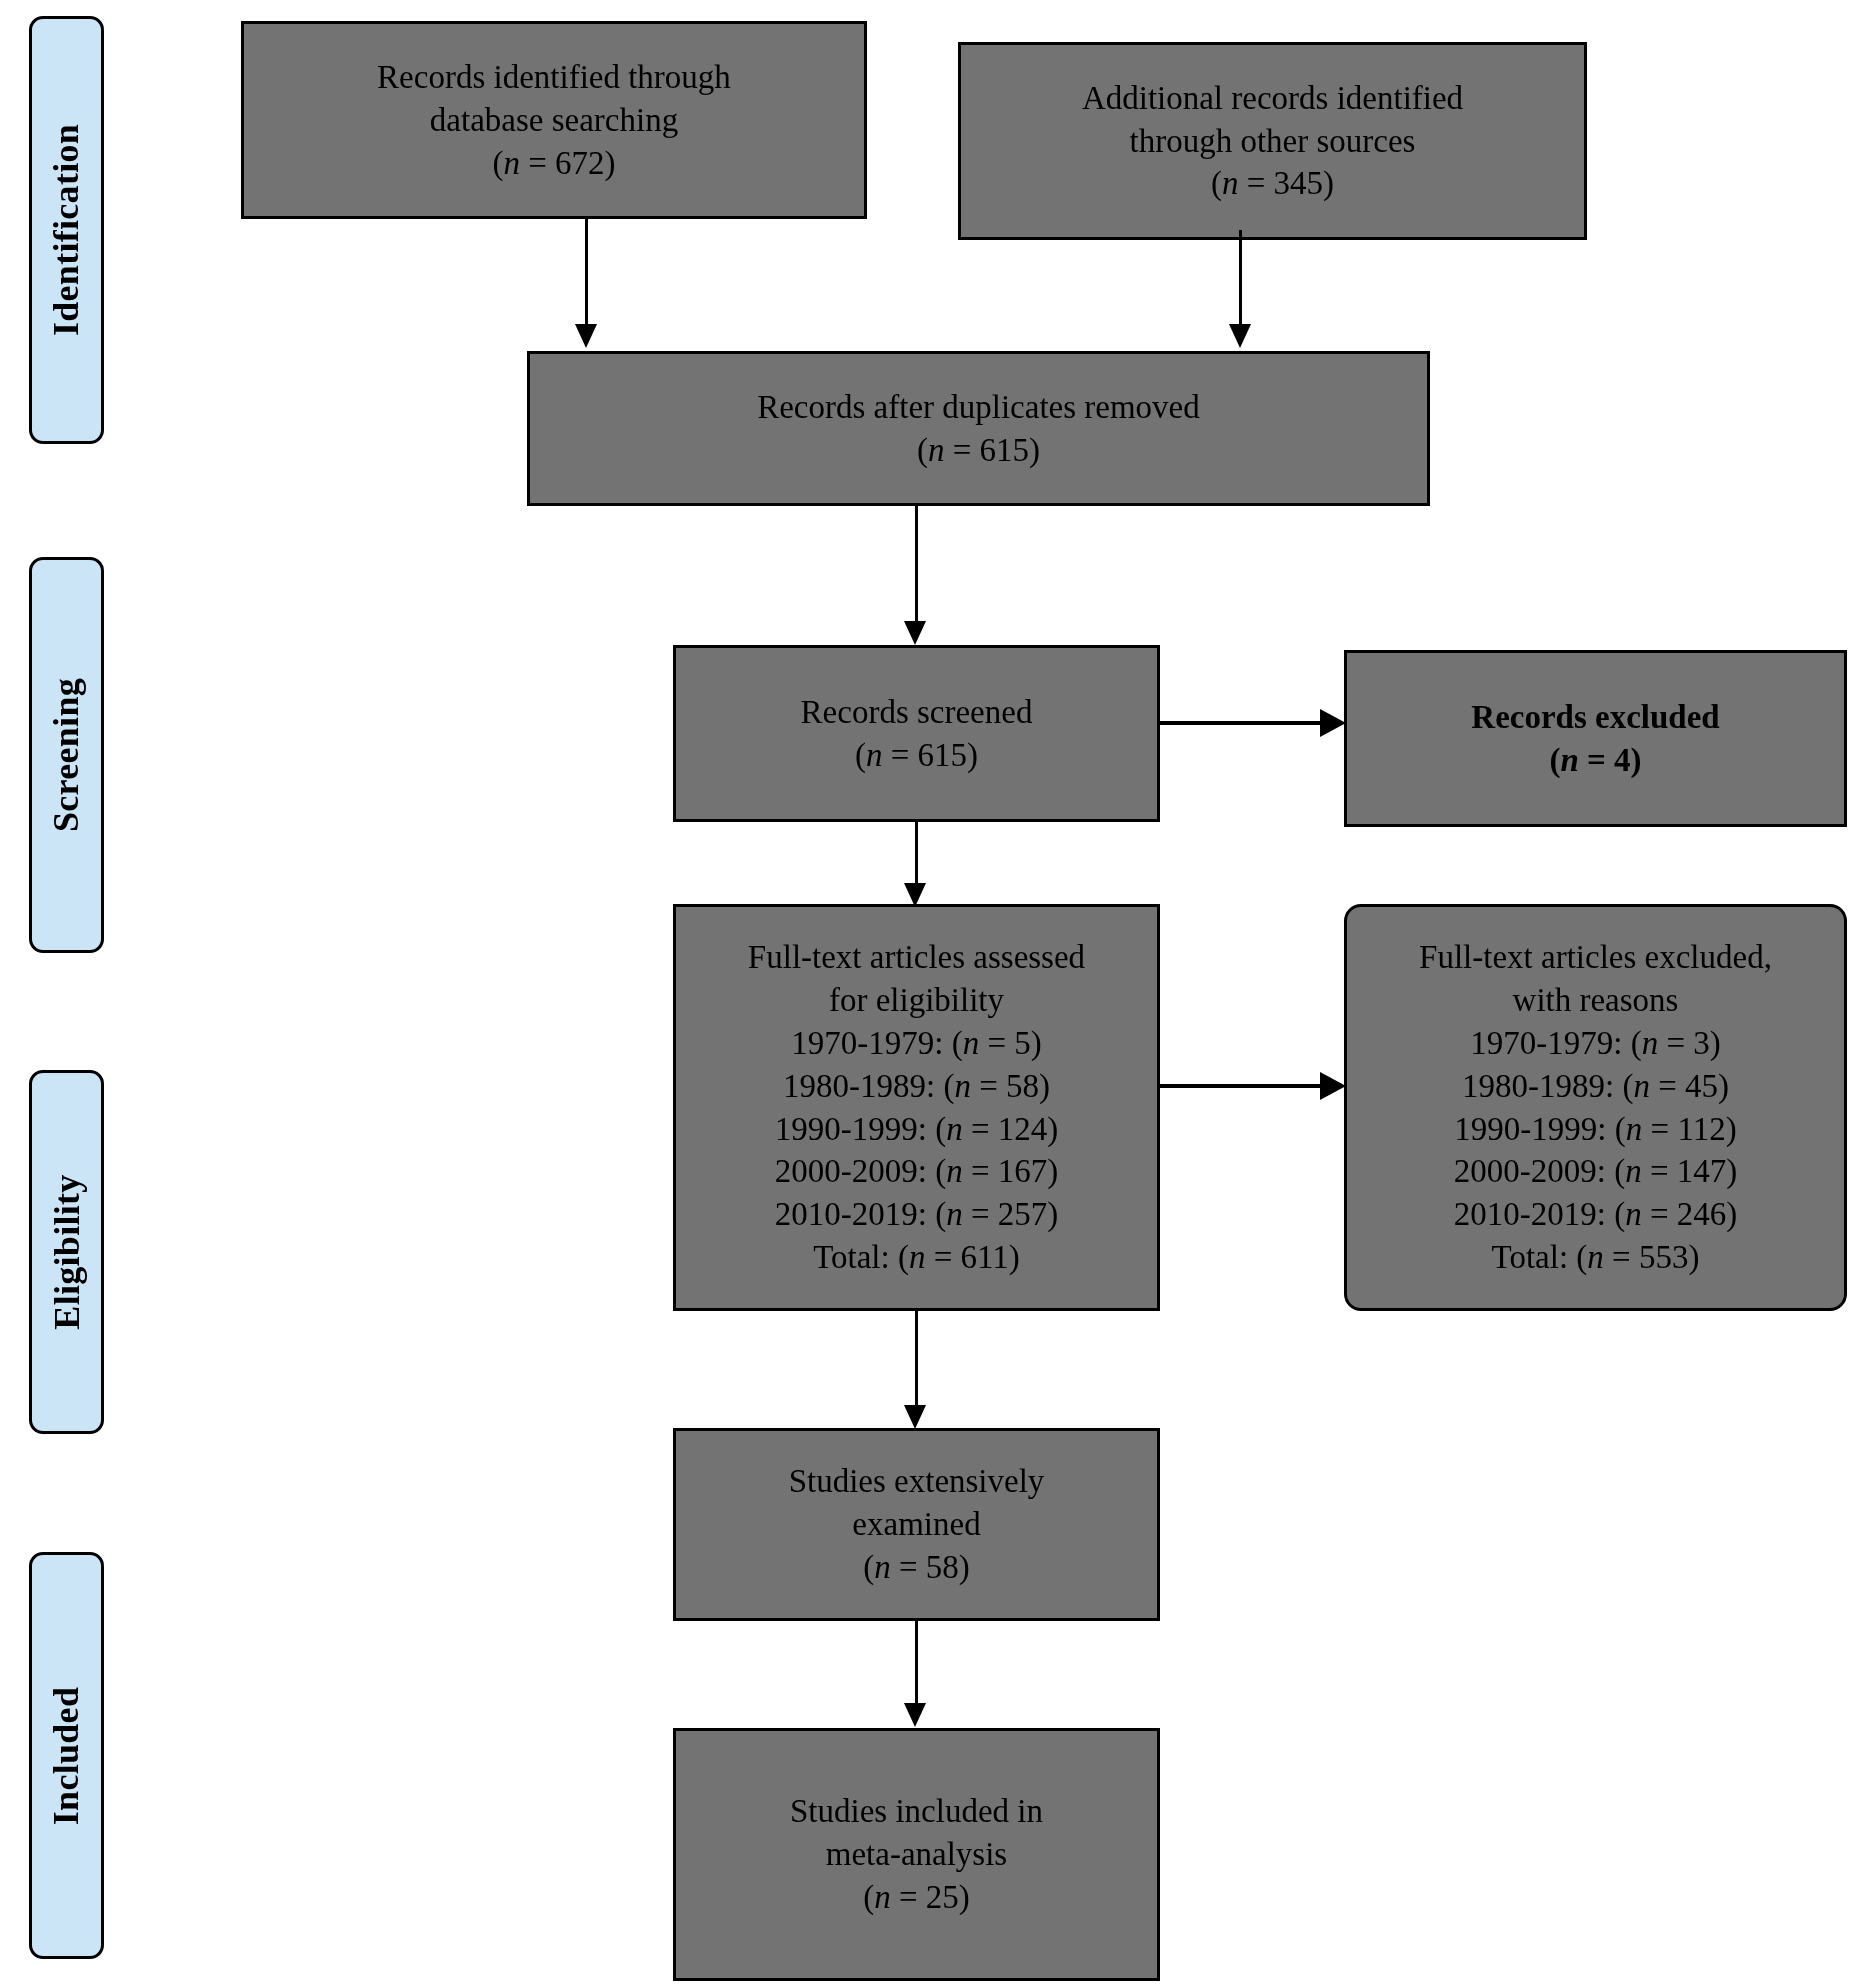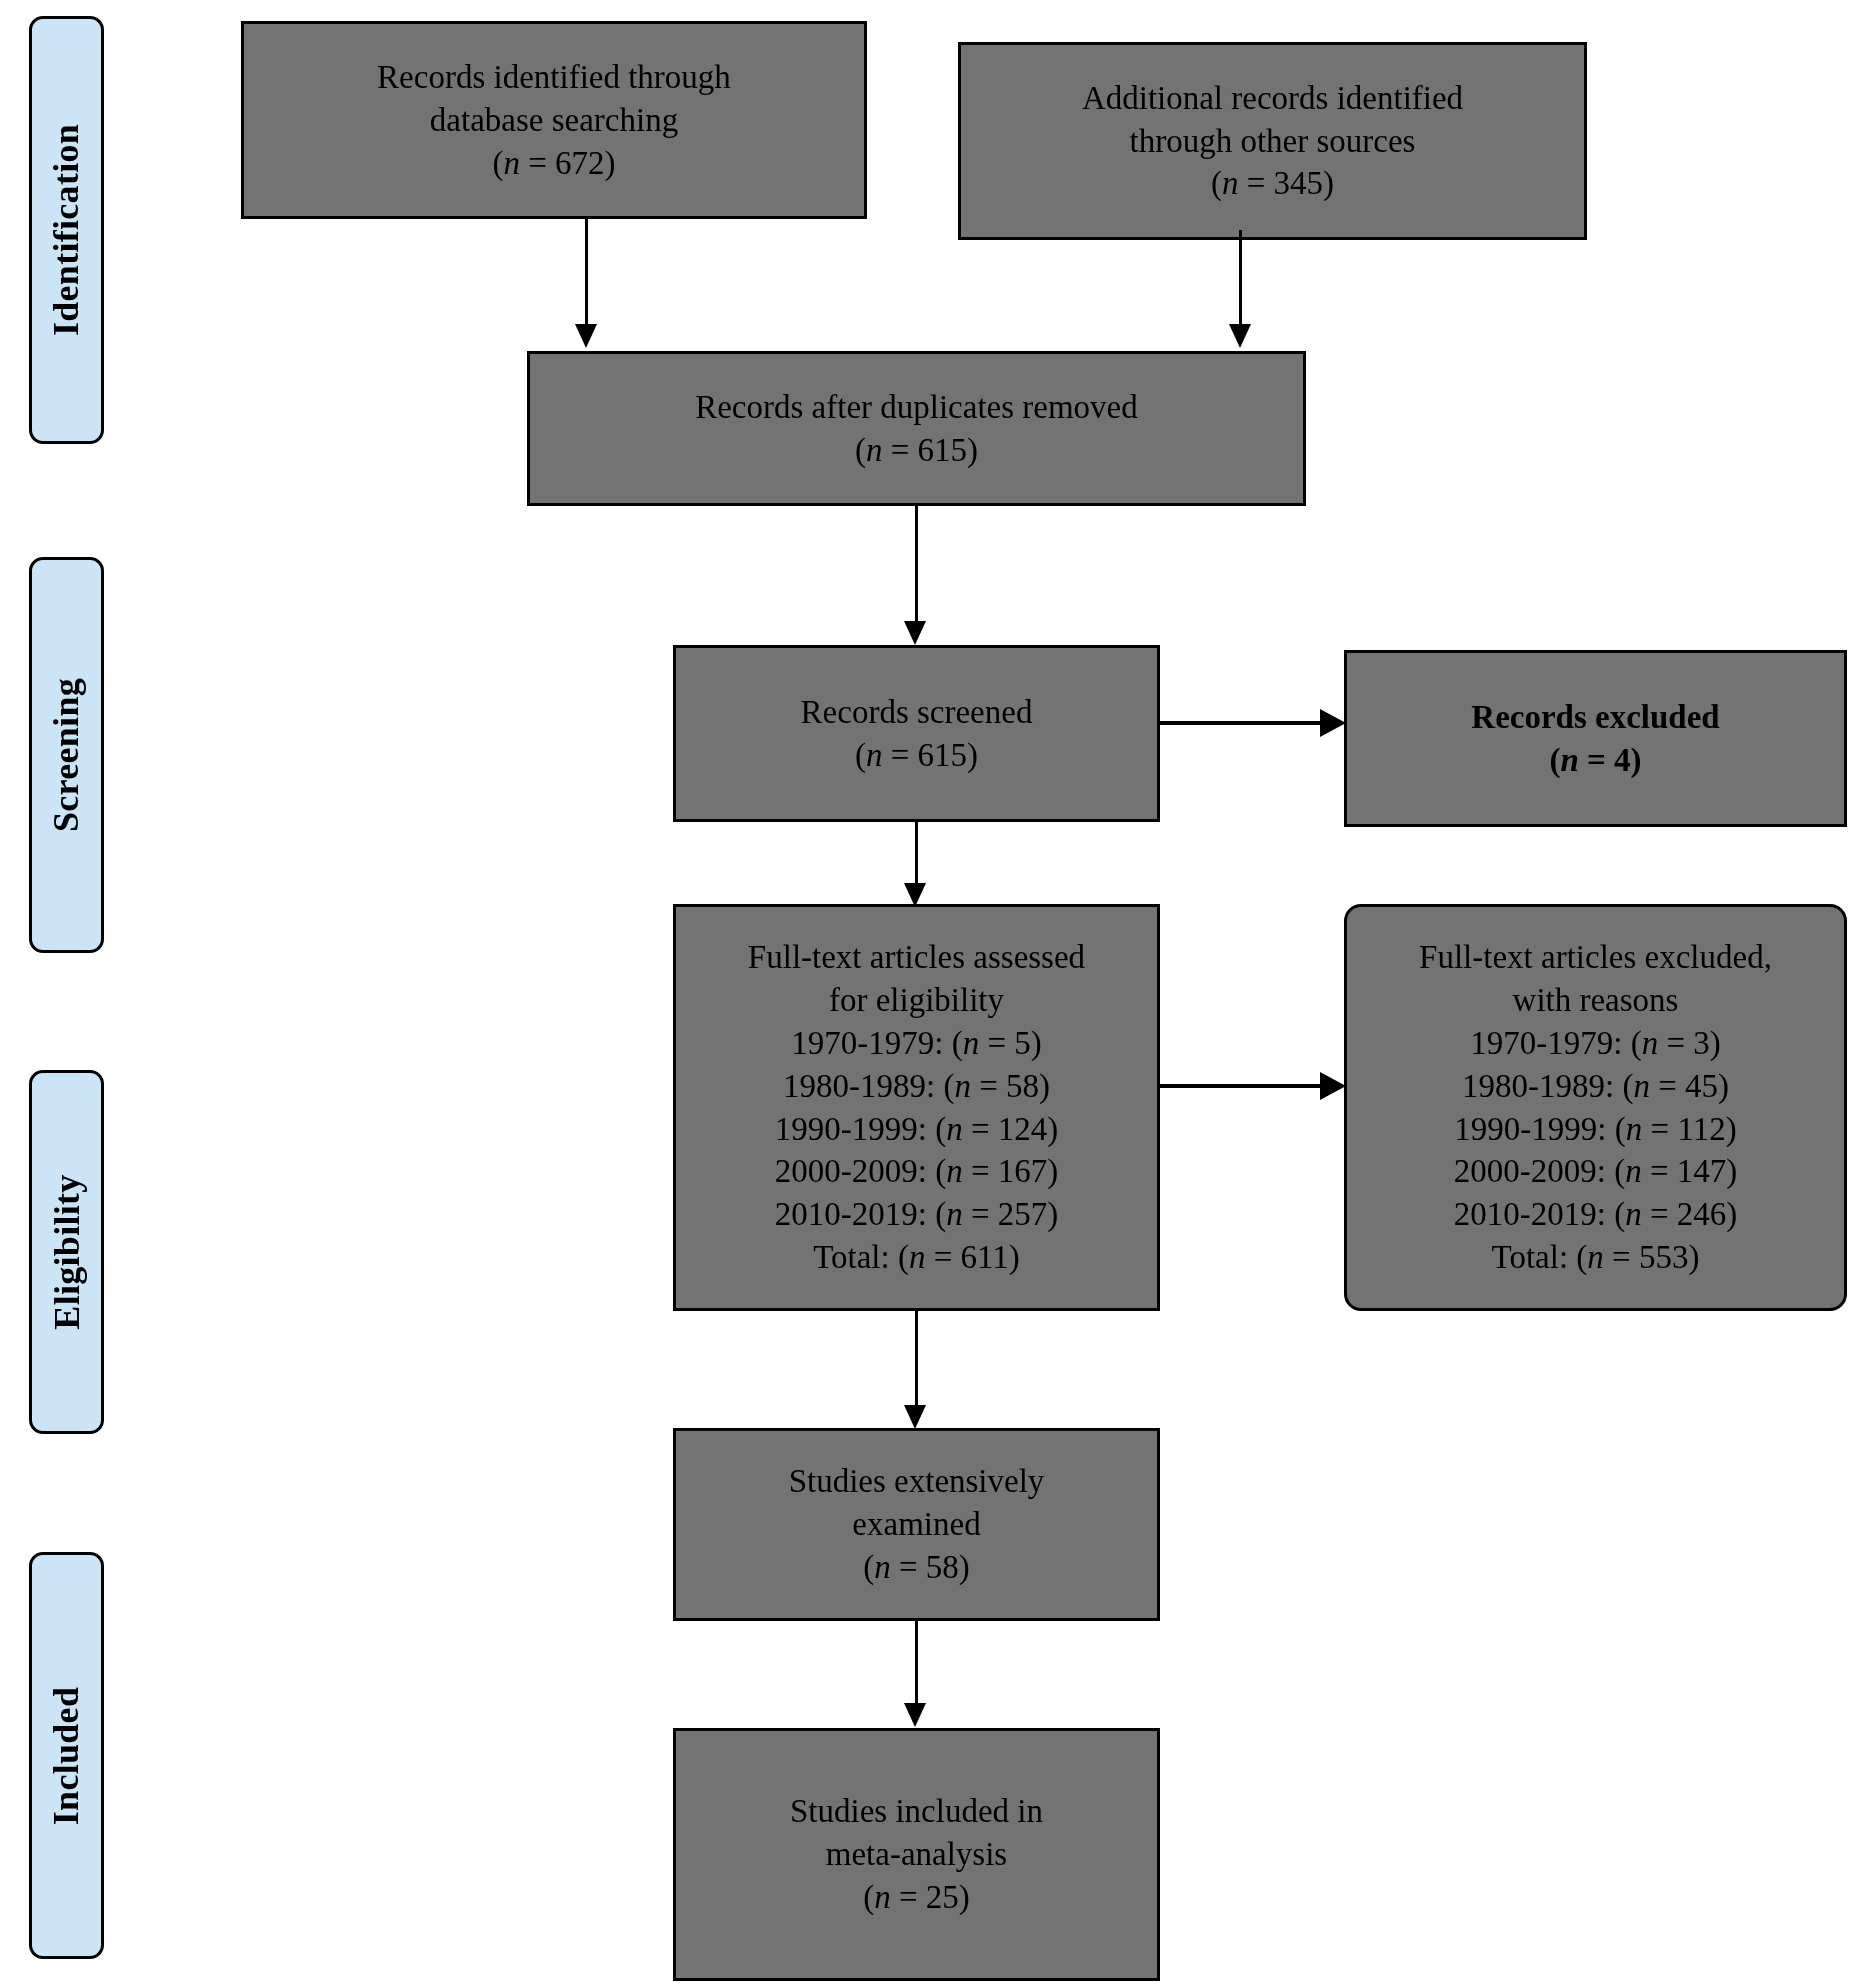--- a/index.html
+++ b/index.html
@@ -119,21 +119,21 @@
     <span class="line">through other sources</span>
     <span class="line"><span>(</span><span class="nval">n</span> <span>= 345)</span></span>
   </div>
 
   <div class="v-line" style="left:585px; top:219px; height:105px;"></div>
   <div class="arrow-down" style="left:575px; top:324px;"></div>
 
   <div class="v-line" style="left:1239px; top:230px; height:94px;"></div>
   <div class="arrow-down" style="left:1229px; top:324px;"></div>
 
-  <div class="flow-box" style="left:527px; top:351px; width:779px; height:155px;">
+  <div class="flow-box" style="left:527px; top:351px; width:903px; height:155px;">
     <span class="line">Records after duplicates removed</span>
     <span class="line"><span>(</span><span class="nval">n</span> <span>= 615)</span></span>
   </div>
 
   <div class="v-line" style="left:915px; top:506px; height:115px;"></div>
   <div class="arrow-down" style="left:904px; top:621px;"></div>
 
   <div class="flow-box" style="left:673px; top:645px; width:487px; height:177px;">
     <span class="line">Records screened</span>
     <span class="line"><span>(</span><span class="nval">n</span> <span>= 615)</span></span>

